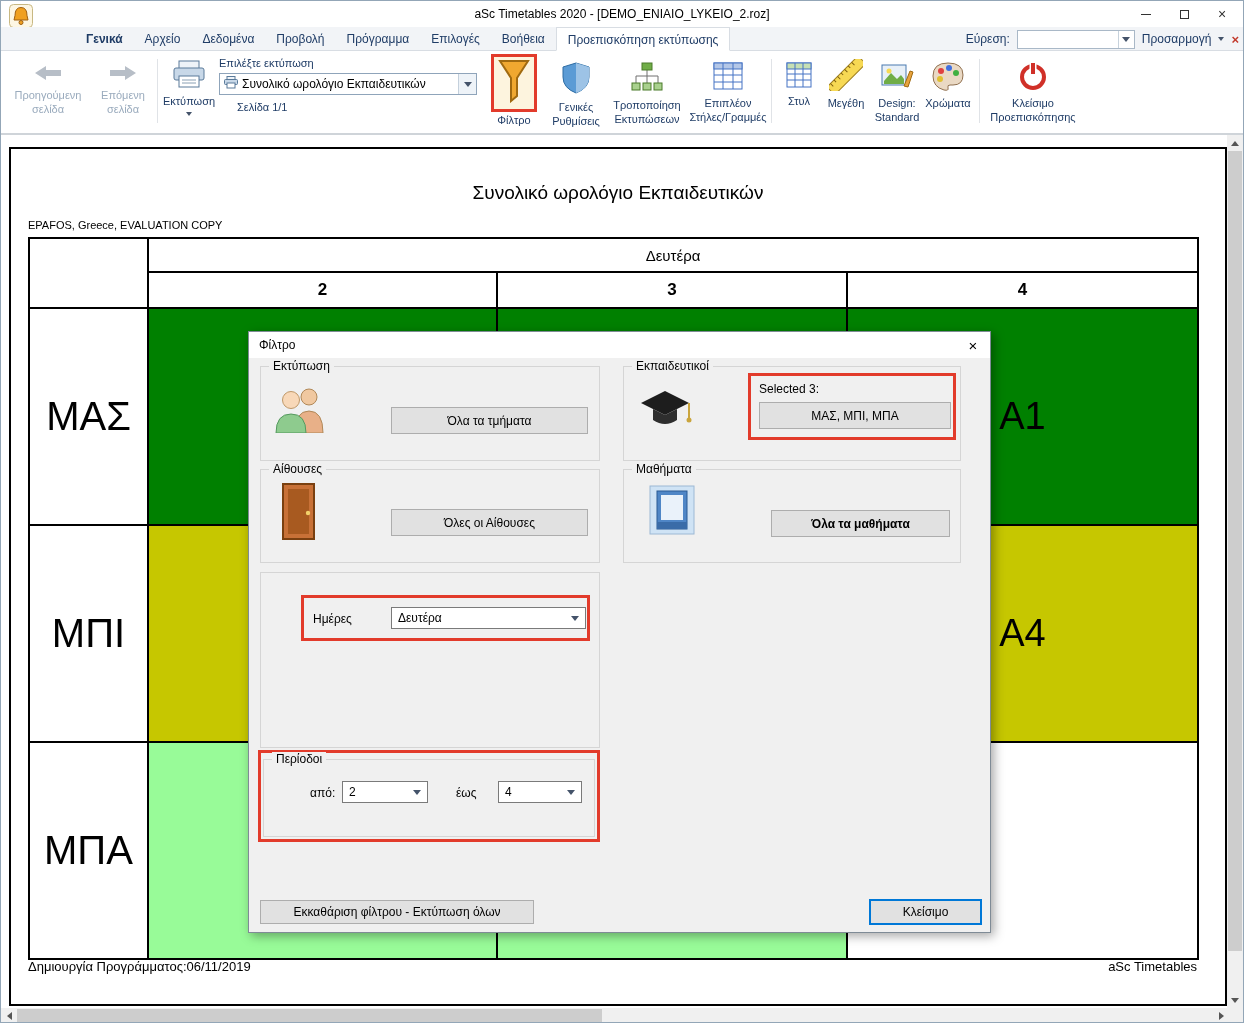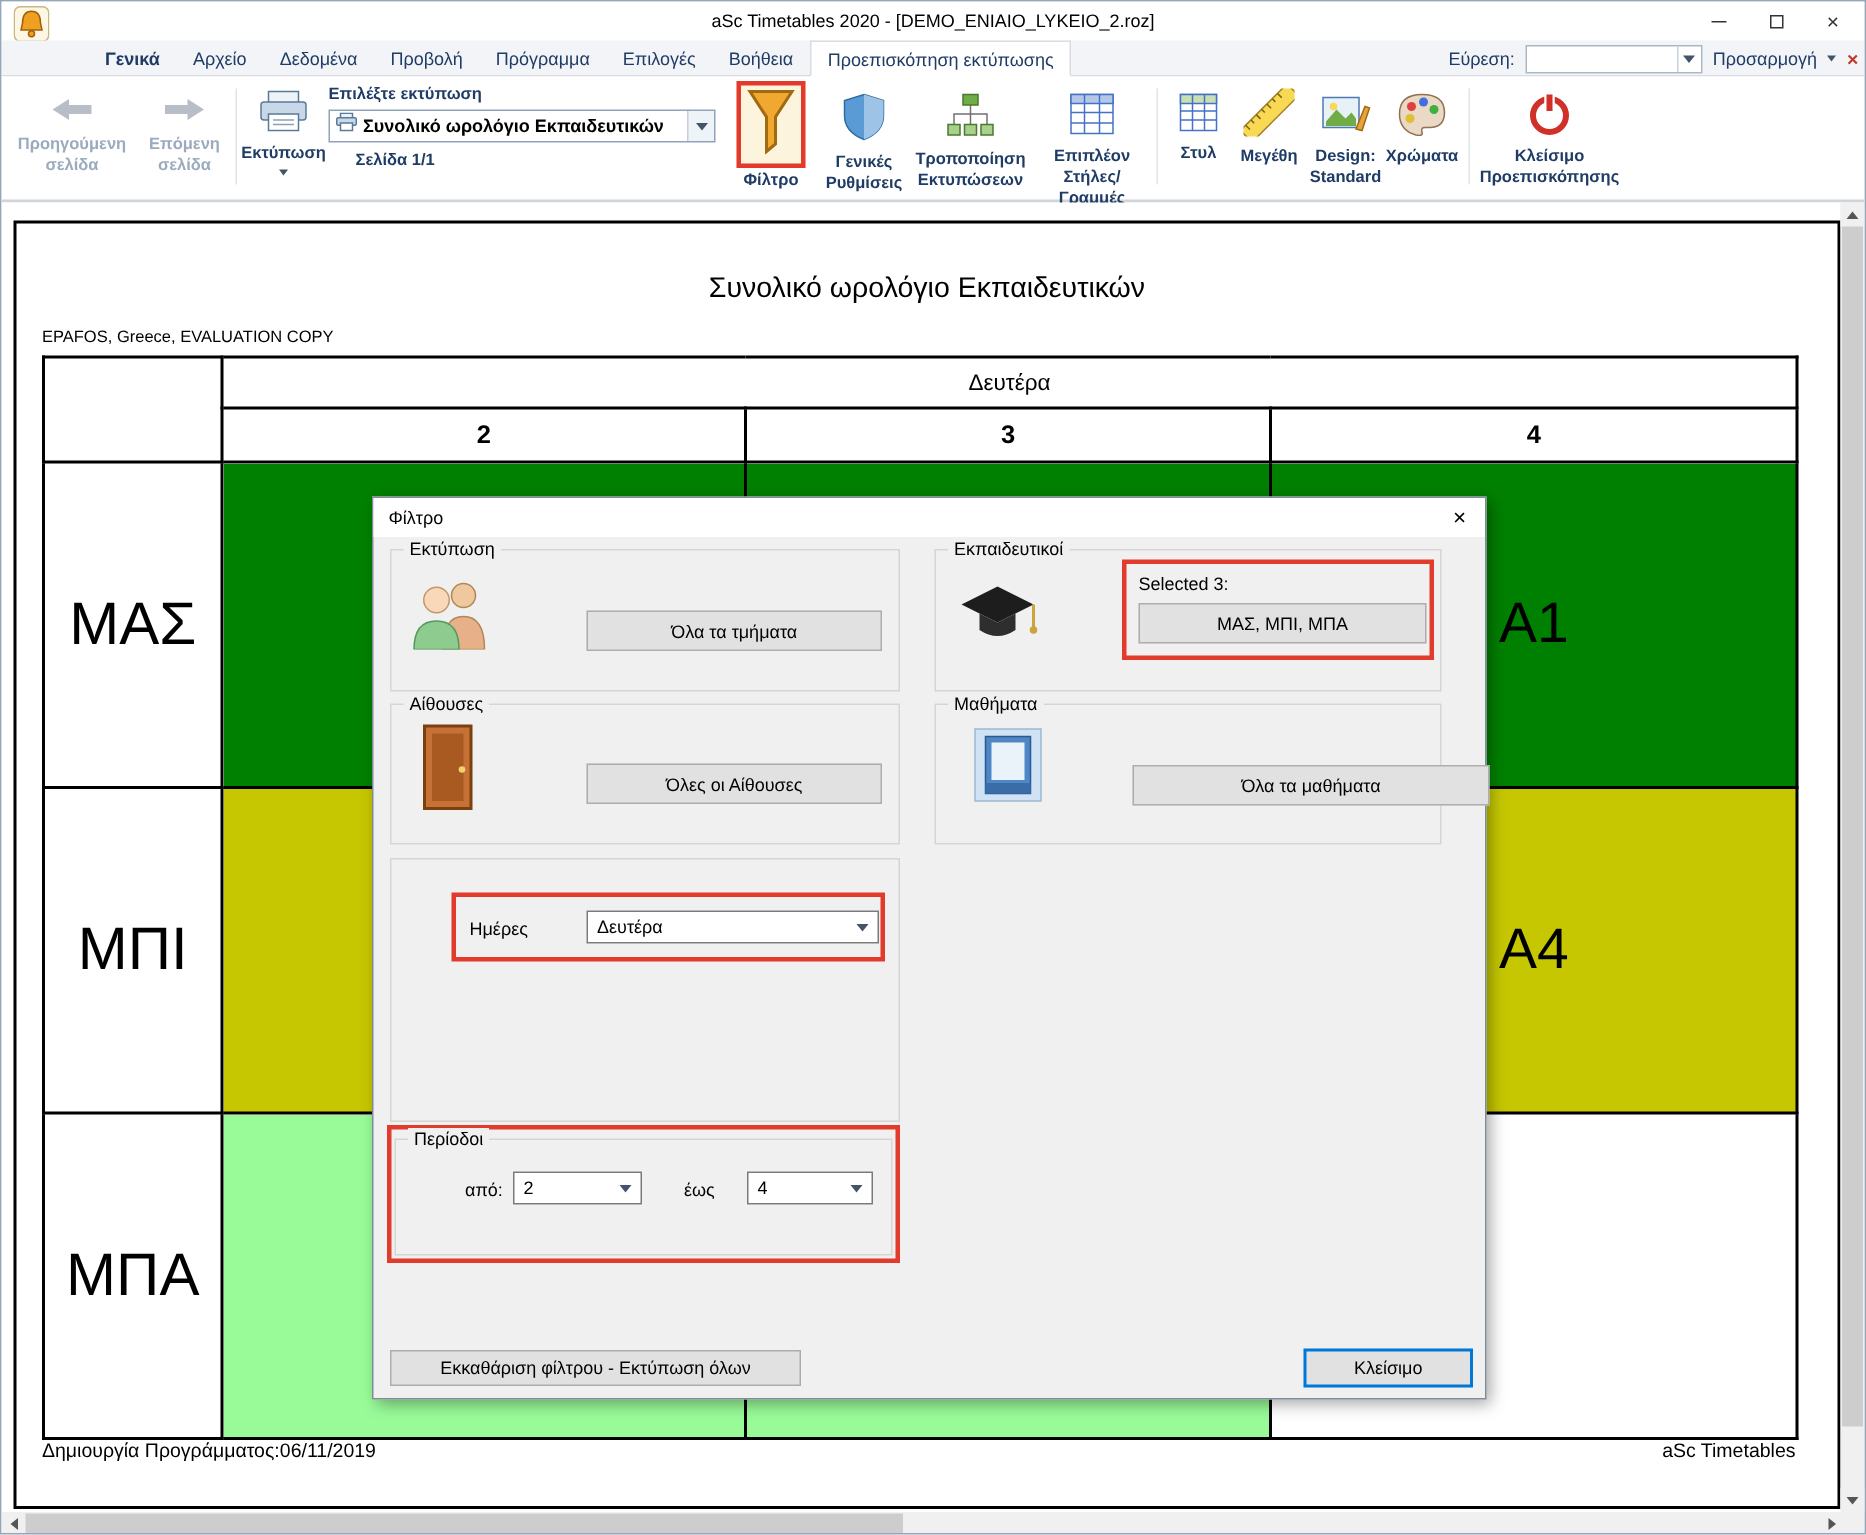--- a/index.html
+++ b/index.html
@@ -13,41 +13,41 @@
   .title-text { position:absolute; left:0; top:0; width:100%; height:26px; line-height:26px;
                 text-align:center; font-size:12px; color:#000; }
   .win-controls { position:absolute; right:2px; top:0; height:26px; display:flex; z-index:5; }
   .win-btn { width:38px; height:26px; display:flex; align-items:center; justify-content:center;
              font-size:14px; color:#333; }
   .min-line { width:10px; height:1px; background:#333; display:block; }
   .max-box { width:9px; height:9px; border:1px solid #333; display:block; }
 
   
   .tabrow { position:absolute; left:0; top:26px; width:100%; height:24px; background:#f2f4f7;
-            border-bottom:1px solid #d8dde3; display:flex; align-items:stretch; padding-left:58px; }
+            border-bottom:1px solid #d8dde3; display:flex; align-items:stretch; padding-left:74px; }
   .tab { font-size:12px; color:#1f3c66; padding:5px 11px 0 11px; }
   .tab.first { font-weight:bold; }
   .tab.active { background:#fff; border:1px solid #d8dde3; border-bottom:1px solid #fff;
                 margin-bottom:-1px; }
   .tabrow-right { position:absolute; right:4px; top:0; height:24px; display:flex;
                   align-items:center; gap:7px; }
   .navy { color:#1f3c66; font-size:12px; }
   .search-combo { width:118px; height:19px; background:#fff; border:1px solid #a9b8c7;
                   position:relative; }
   .search-combo .dd { position:absolute; right:0; top:0; width:16px; height:100%;
                       border-left:1px solid #c7d2dc; display:flex; align-items:center; justify-content:center; }
   .caret { width:0; height:0; border-left:4px solid transparent; border-right:4px solid transparent;
            border-top:5px solid #44536a; }
   .caret.sm { border-left-width:3px; border-right-width:3px; border-top-width:4px; }
   .red-x { color:#c2392b; font-weight:bold; font-size:13px; }
 
   
   .toolbar { position:absolute; left:0; top:50px; width:100%; height:84px; background:#fff;
              border-bottom:2px solid #cfd4d9; }
-  .titem { position:absolute; display:flex; flex-direction:column; align-items:center;font-weight:bold; }
+  .titem { position:absolute; display:flex; flex-direction:column; align-items:center; }
   .tlabel { font-size:11px; color:#1f3c66; text-align:center; white-space:pre-line;
             line-height:1.25; margin-top:2px; }
   .tlabel.disabled { color:#9aabbd; }
   .vsep { position:absolute; top:8px; height:64px; width:1px; background:#e0e3e7; }
   .sp-label { font-size:11px; color:#1f3c66; }
   .sp-combo { margin-top:4px; width:258px; height:22px; background:#fff; border:1px solid #8fa4ba;
               display:flex; align-items:center; position:relative; padding-left:4px; gap:4px; }
   .sp-text { font-size:12px; color:#000; white-space:nowrap; overflow:hidden; }
   .sp-dd { position:absolute; right:0; top:0; width:18px; height:100%; border-left:1px solid #c4d0dc;
            display:flex; align-items:center; justify-content:center; background:#eef3f8; }
@@ -428,21 +428,21 @@
     <div class="groupbox" style="left:374px; top:111px; width:338px; height:94px;">
       <span class="legend">Μαθήματα</span>
       <span class="gicon" style="left:24px; top:14px;">
         <svg width="48" height="52" viewBox="0 0 48 52">
           <rect x="2" y="2" width="44" height="48" fill="#cfe3f5" stroke="#9cb8d4"></rect>
           <rect x="9" y="7" width="30" height="38" fill="#4f86c6" stroke="#2a5a94"></rect>
           <rect x="13" y="11" width="22" height="25" fill="#eaf2fa"></rect>
           <rect x="9" y="38" width="30" height="7" fill="#3a6ca8"></rect>
         </svg>
       </span>
-      <button class="btn" style="left:131px; top:40px; width:238px; height:27px;">Όλα τα μαθήματα</button>
+      <button class="btn" style="left:147px; top:40px; width:179px; height:27px;font-weight:bold;">Όλα τα μαθήματα</button>
     </div>
 
     <div class="groupbox" style="left:11px; top:214px; width:340px; height:176px;">
       <div class="hl-abs" style="left:40px; top:22px; width:289px; height:46px;">
         <span class="plain-label" style="left:9px; top:14px;">Ημέρες</span>
         <div class="dselect" style="left:87px; top:9px; width:195px; height:22px;">
           <span>Δευτέρα</span>
           <span class="caret"></span>
         </div>
       </div>

